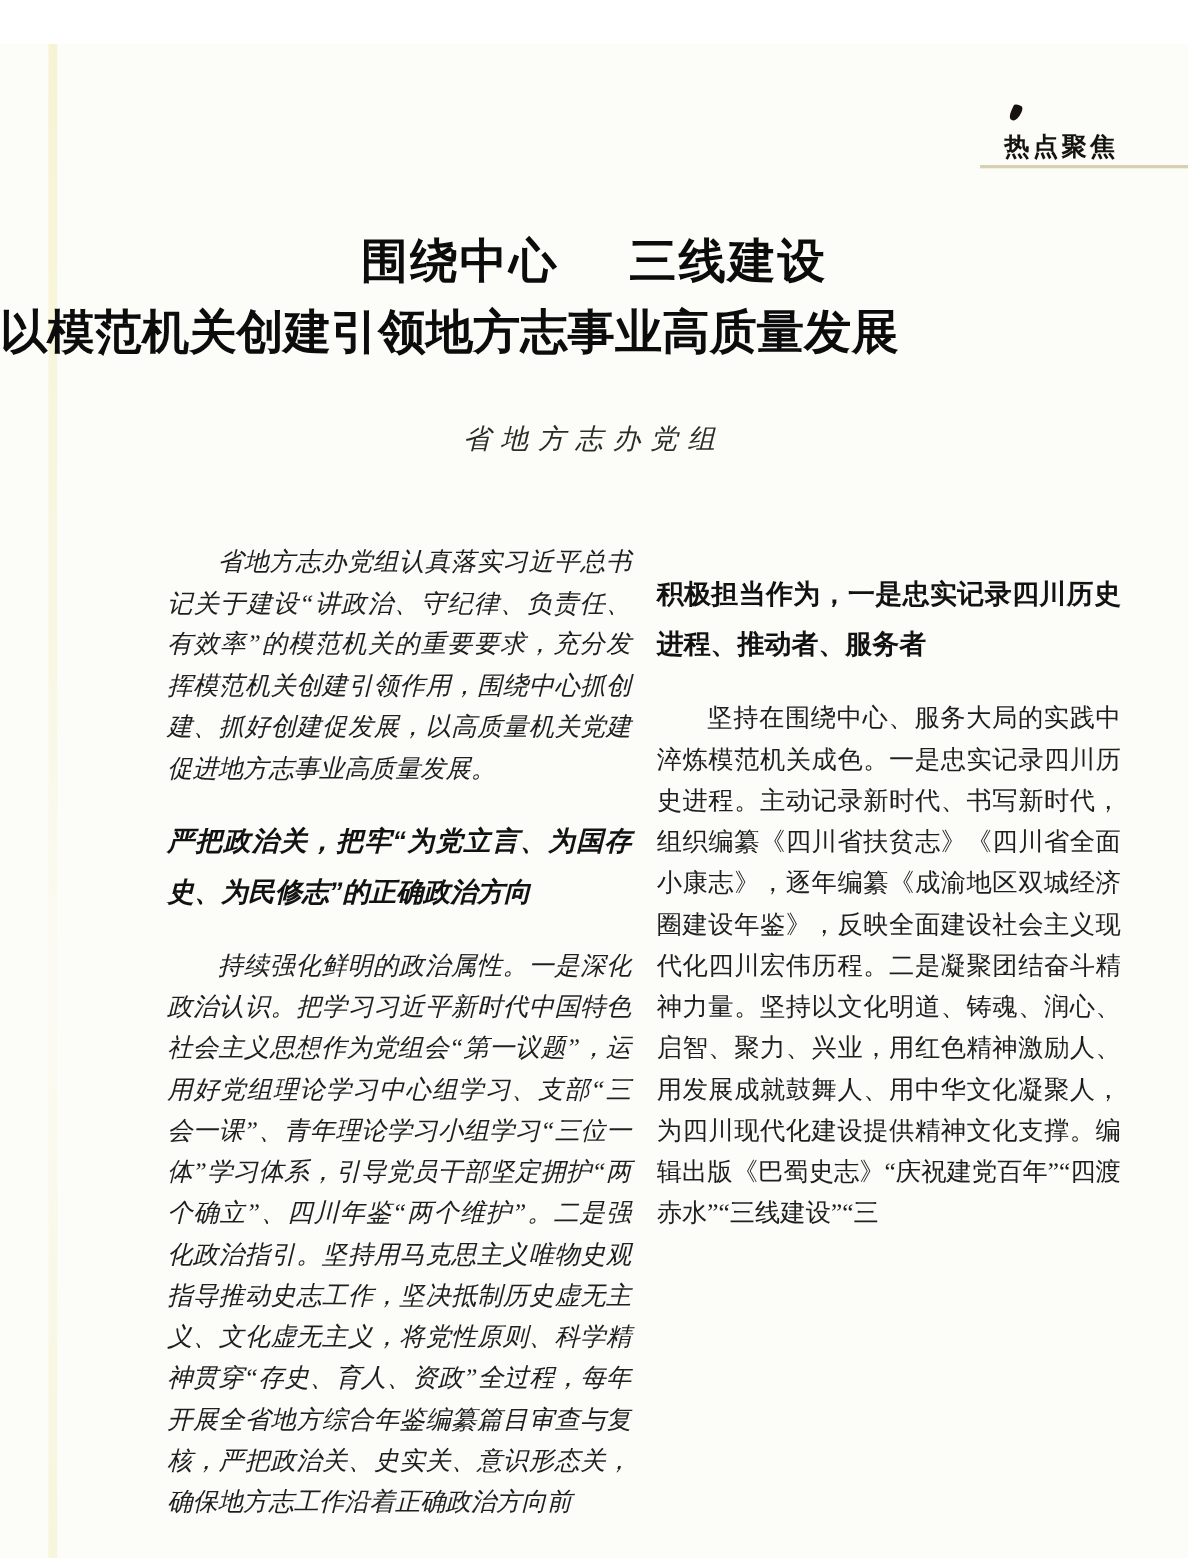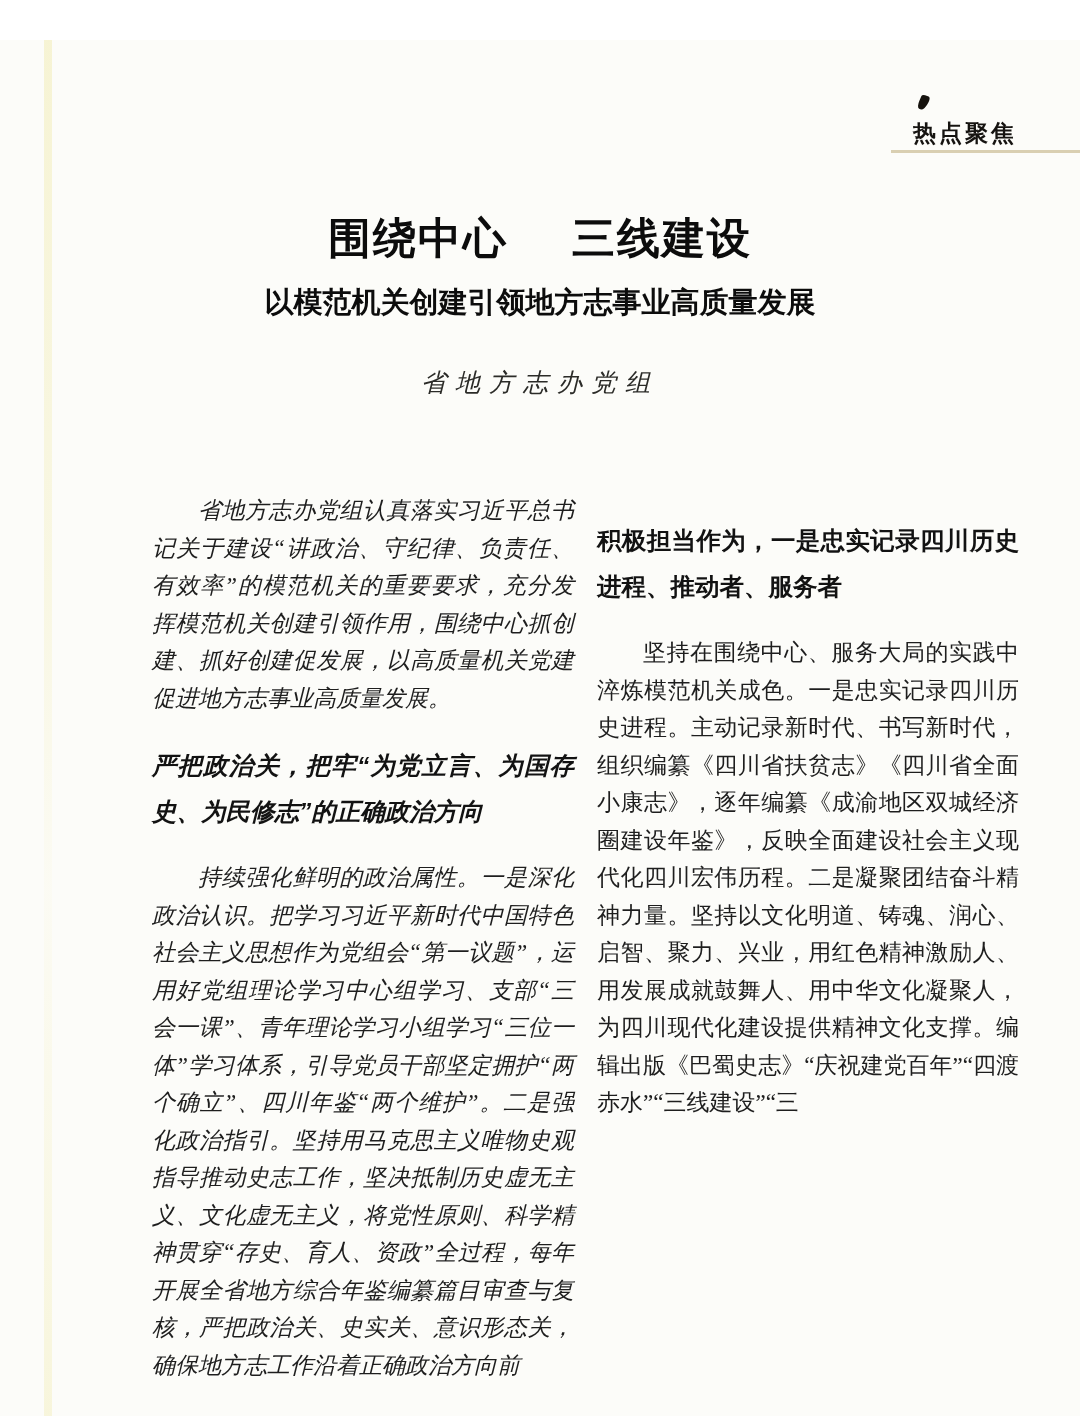--- a/index.html
+++ b/index.html
@@ -28,34 +28,33 @@
     pointer-events:none;
   }
   .ink-mark{
     position:absolute;top:55px;left:919px;width:9px;height:15px;
     background:#16130e;
     border-radius:70% 30% 60% 40%/20% 40% 80% 60%;
     transform:rotate(24deg);
   }
   .title-block{
     position:absolute;top:172px;left:0;width:100%;
-    text-align:center;
     font-family:"Liberation Sans","DejaVu Sans",sans-serif;
     font-weight:bold;color:#0c0c0c;
   }
   .title-line1{
     display:flex;justify-content:center;gap:64px;
     font-size:43px;line-height:52px;letter-spacing:2px;
   }
   .title-line2{
     margin-top:12px;
-    font-size:29px;line-height:52px;letter-spacing:0px;
+    font-size:43px;line-height:52px;letter-spacing:0px;
   }
   .byline{
-    position:absolute;top:326px;left:0;width:100%;
+    position:absolute;top:342px;left:0;width:100%;
     text-align:center;
     font-size:25px;font-style:italic;letter-spacing:9px;color:#2b2b28;
   }
   .col{
     position:absolute;top:452px;width:422px;
     font-size:23px;line-height:37.5px;
     text-align:justify;
   }
   .col-left{left:152px;font-style:italic;}
   .col-right{left:597px;}

